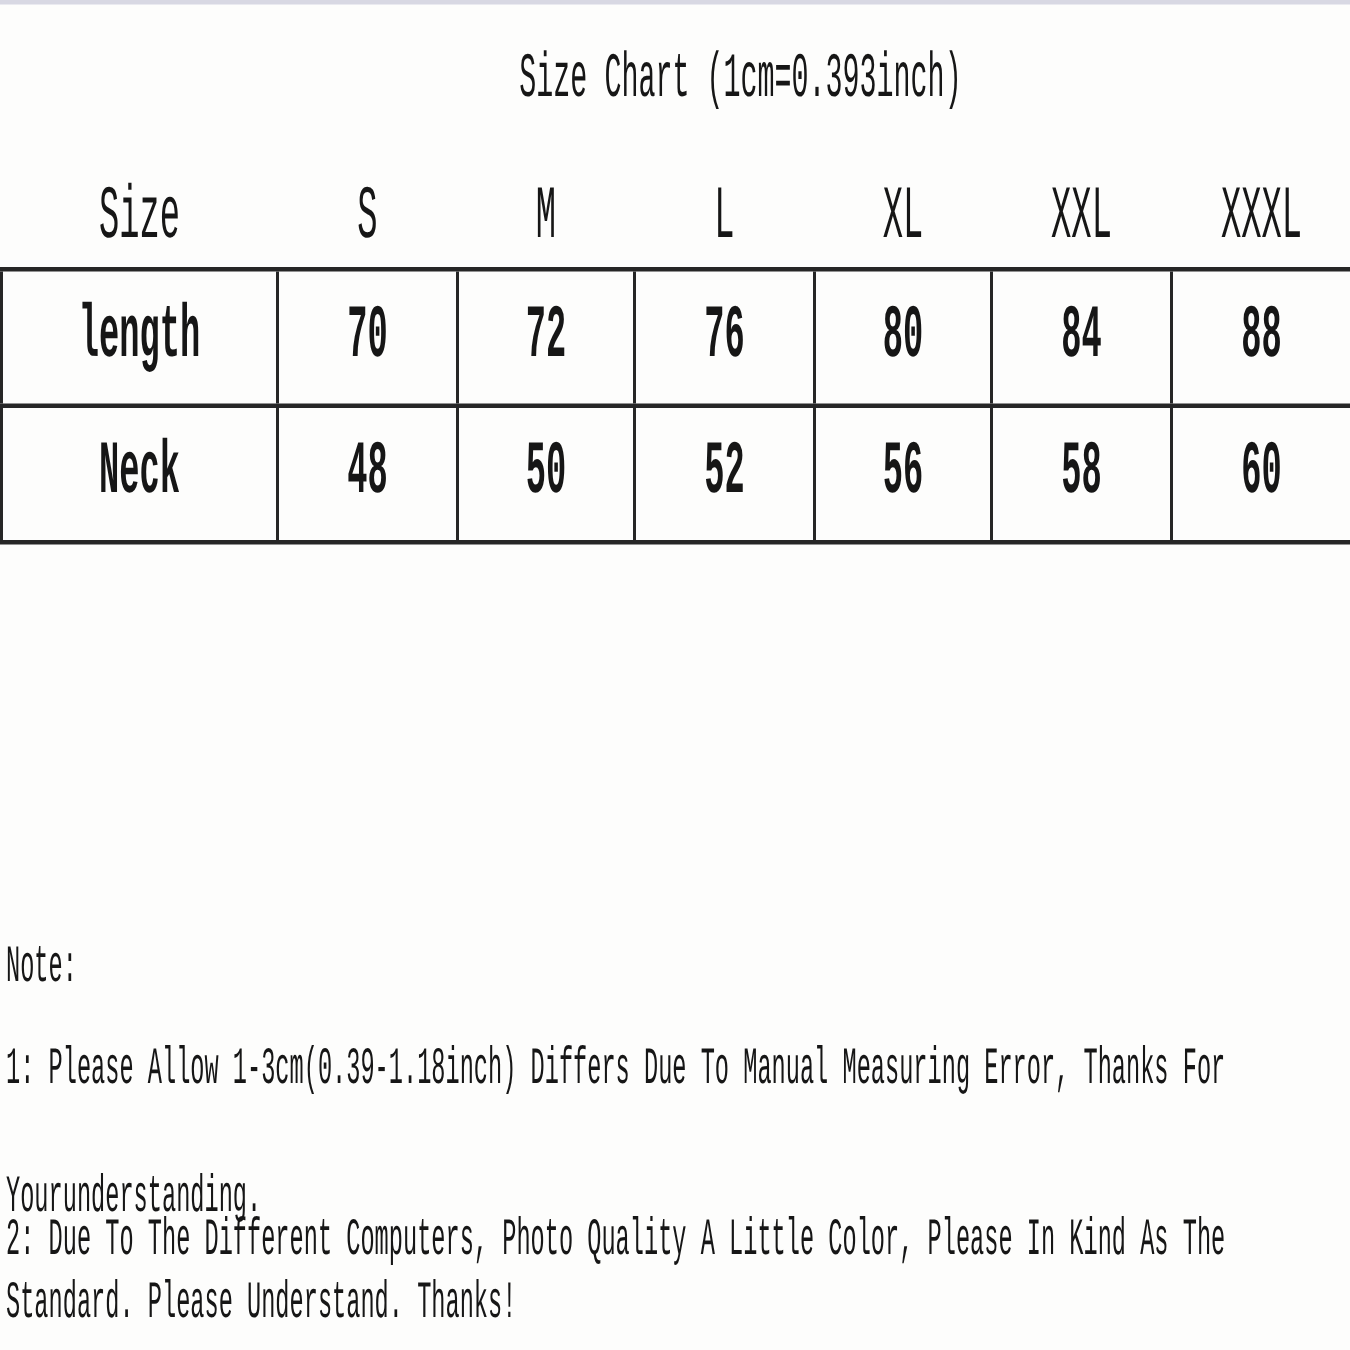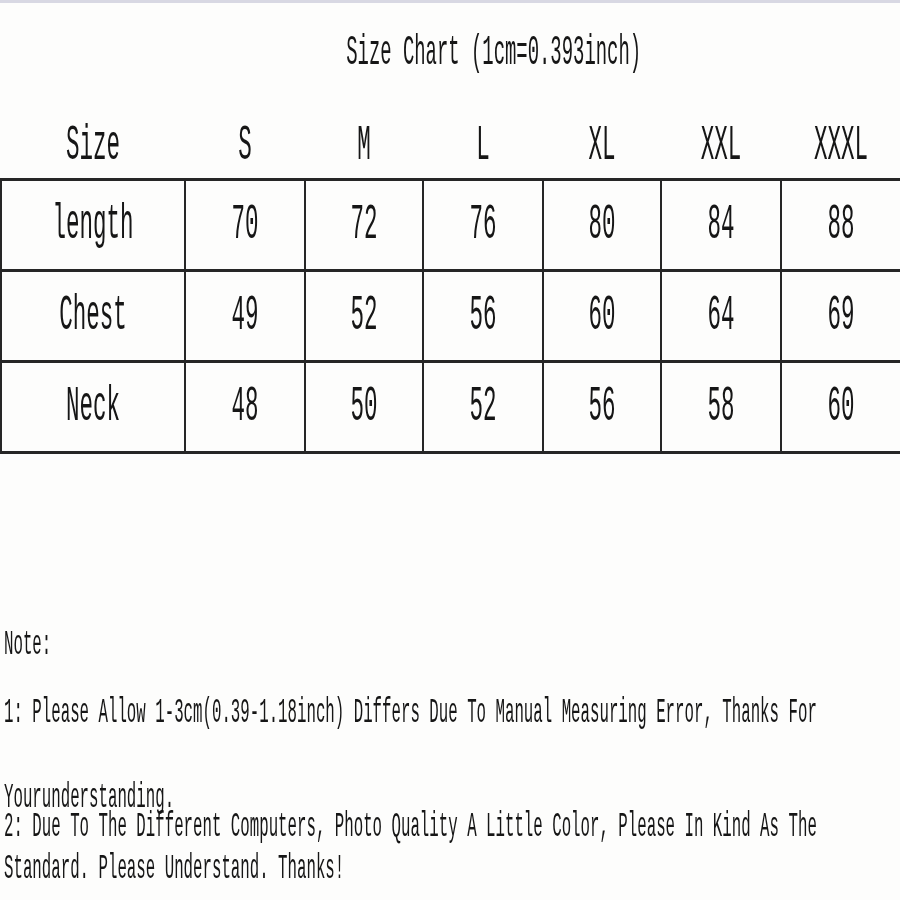--- a/index.html
+++ b/index.html
@@ -53,21 +53,21 @@
   }
   table.size-table tbody td,
   table.size-table tbody th {
     border-left: 2px solid #262626;
     border-right: 2px solid #262626;
     border-top: 3px solid #262626;
     border-bottom: 3px solid #262626;
     height: 88px;
     position: relative;
     padding: 0;
-    font-weight: normal;
+    font-weight: bold;
     text-align: right;
   }
   
   .ct {
     position: absolute;
     left: 50%; top: 50%;
     width: max-content;
     transform: translate(-50%, -50%) scaleX(0.45);
     white-space: pre;
     font-size: 50px;
@@ -151,43 +151,20 @@
             </td>
           <td>
               <span class="ct">84</span>
             </td>
           <td>
               <span class="ct">88</span>
             </td>
         </tr>
         <tr>
           <th>
-              <span class="ct">Chest</span>
-            </th>
-          <td>
-              <span class="ct">49</span>
-            </td>
-          <td>
-              <span class="ct">52</span>
-            </td>
-          <td>
-              <span class="ct">56</span>
-            </td>
-          <td>
-              <span class="ct">60</span>
-            </td>
-          <td>
-              <span class="ct">64</span>
-            </td>
-          <td>
-              <span class="ct">69</span>
-            </td>
-        </tr>
-        <tr>
-          <th>
               <span class="ct">Neck</span>
             </th>
           <td>
               <span class="ct">48</span>
             </td>
           <td>
               <span class="ct">50</span>
             </td>
           <td>
               <span class="ct">52</span>

